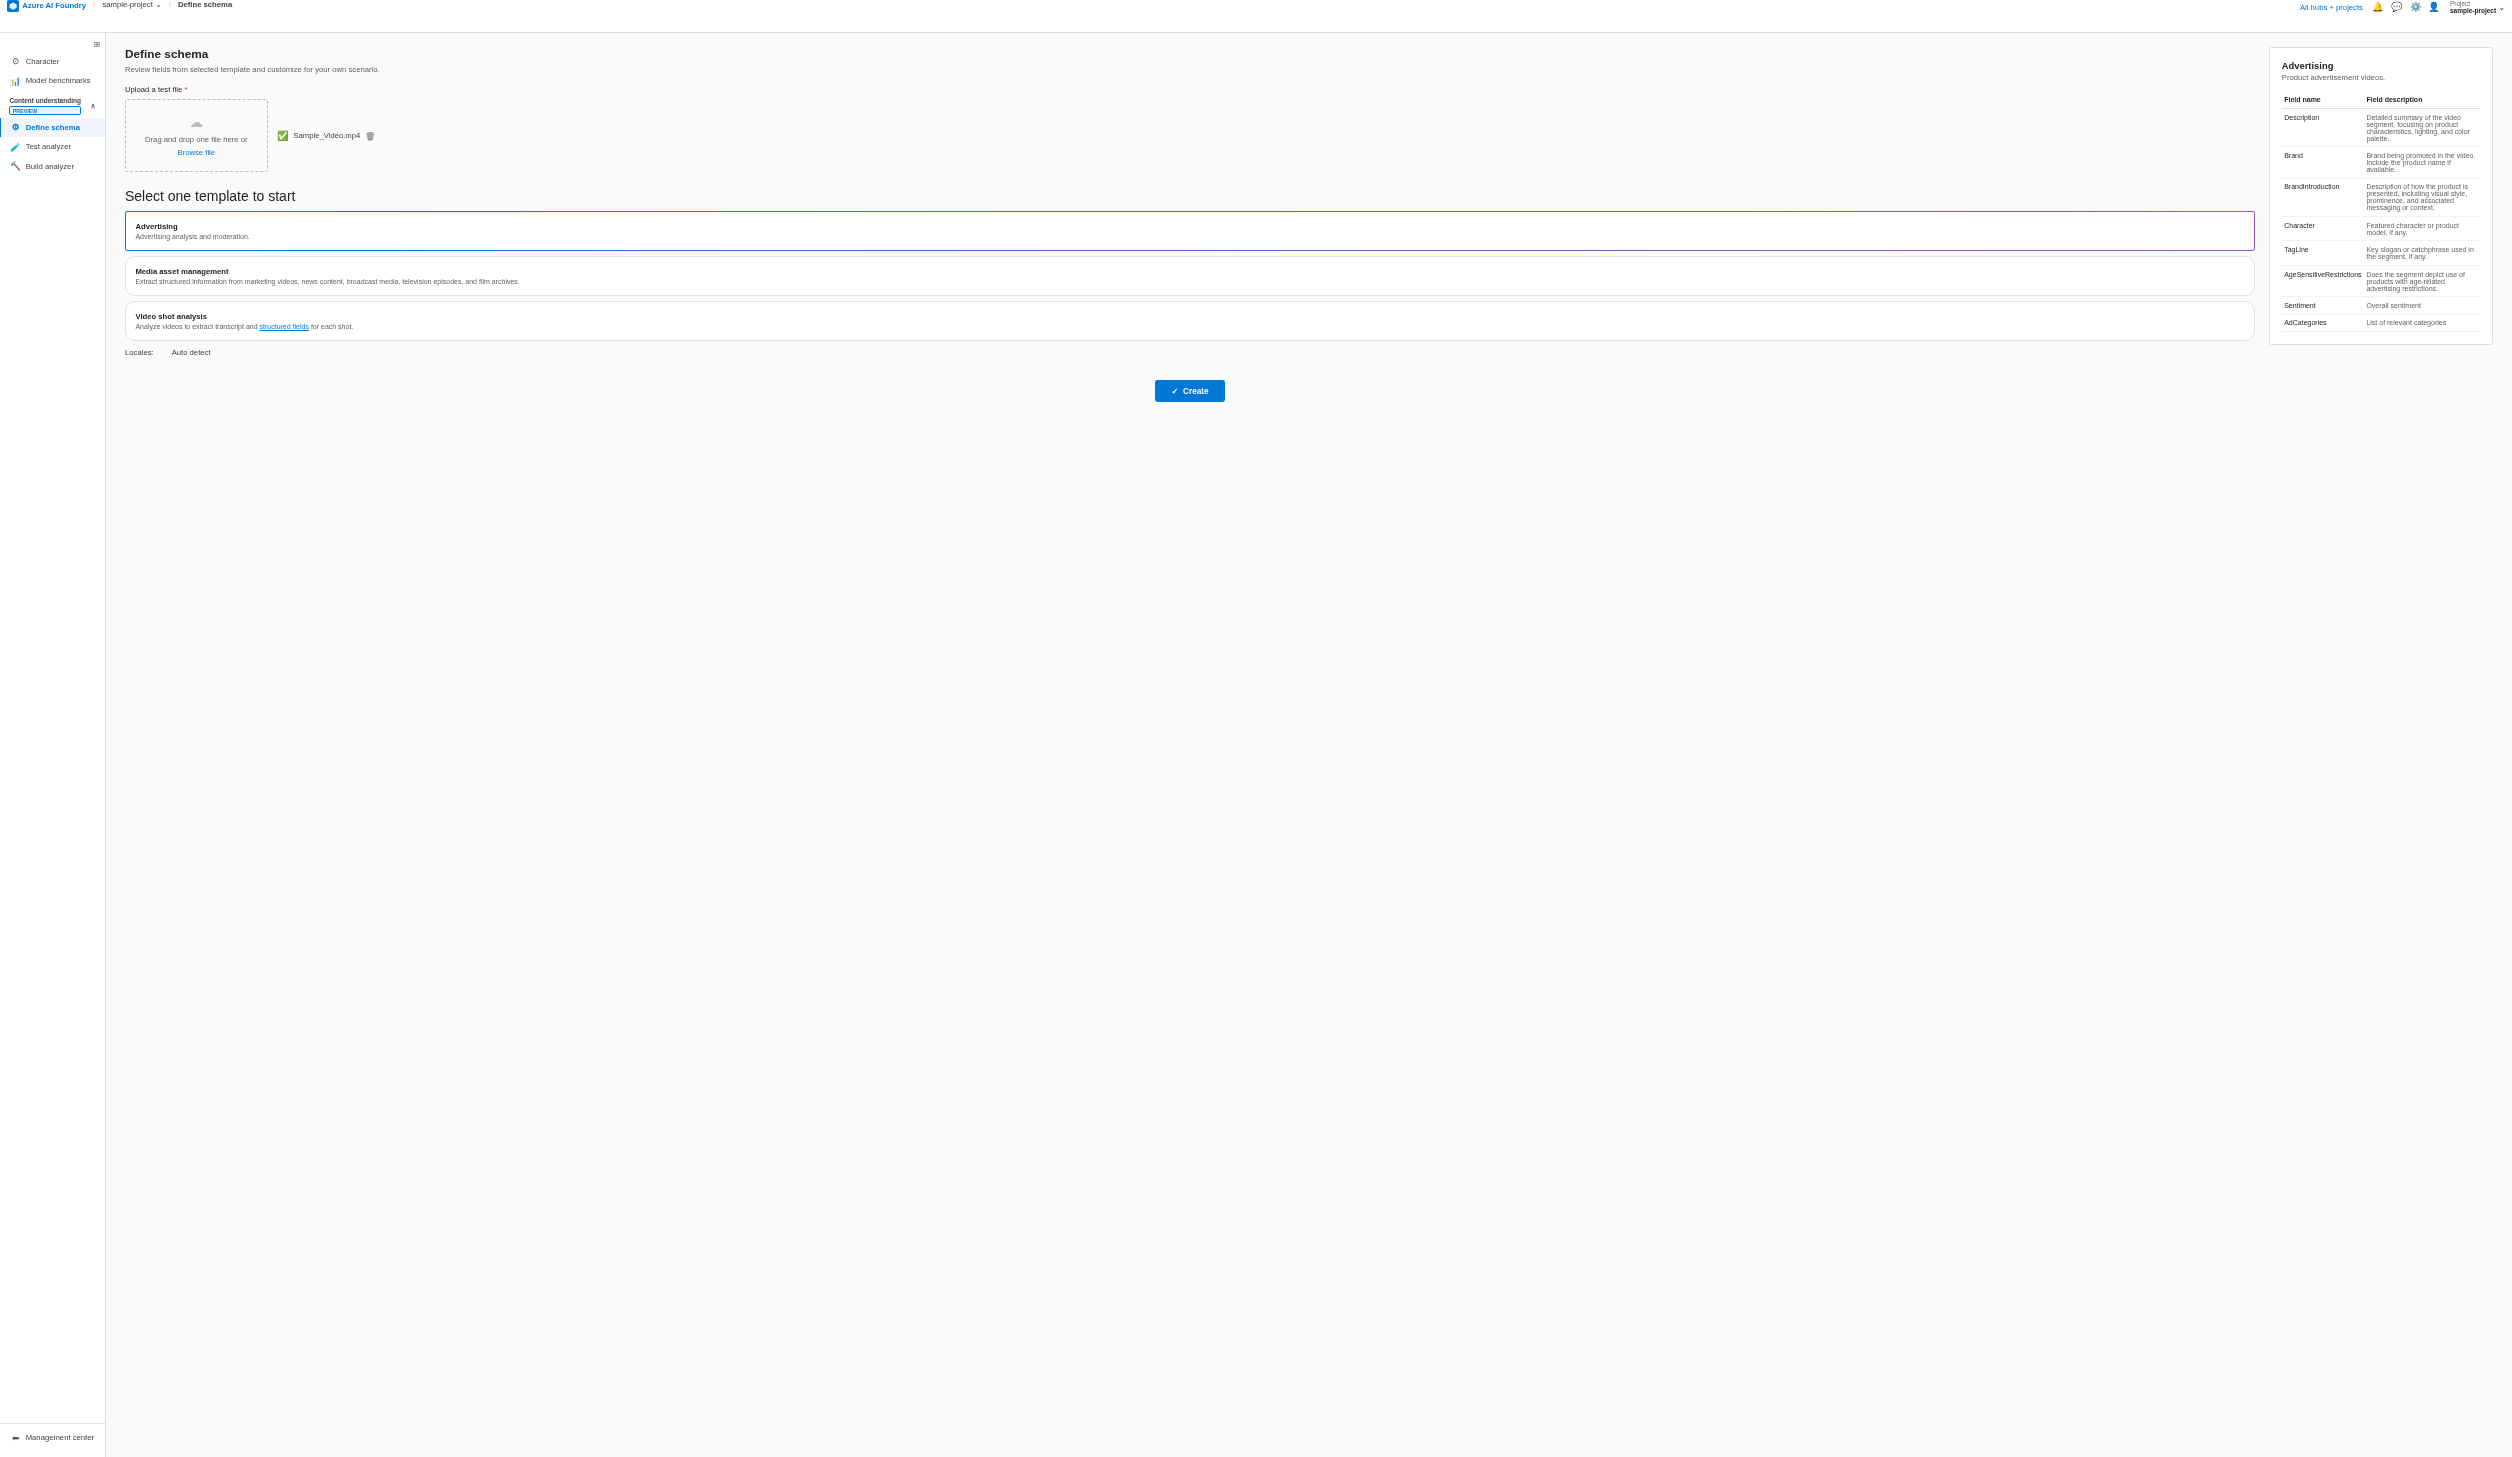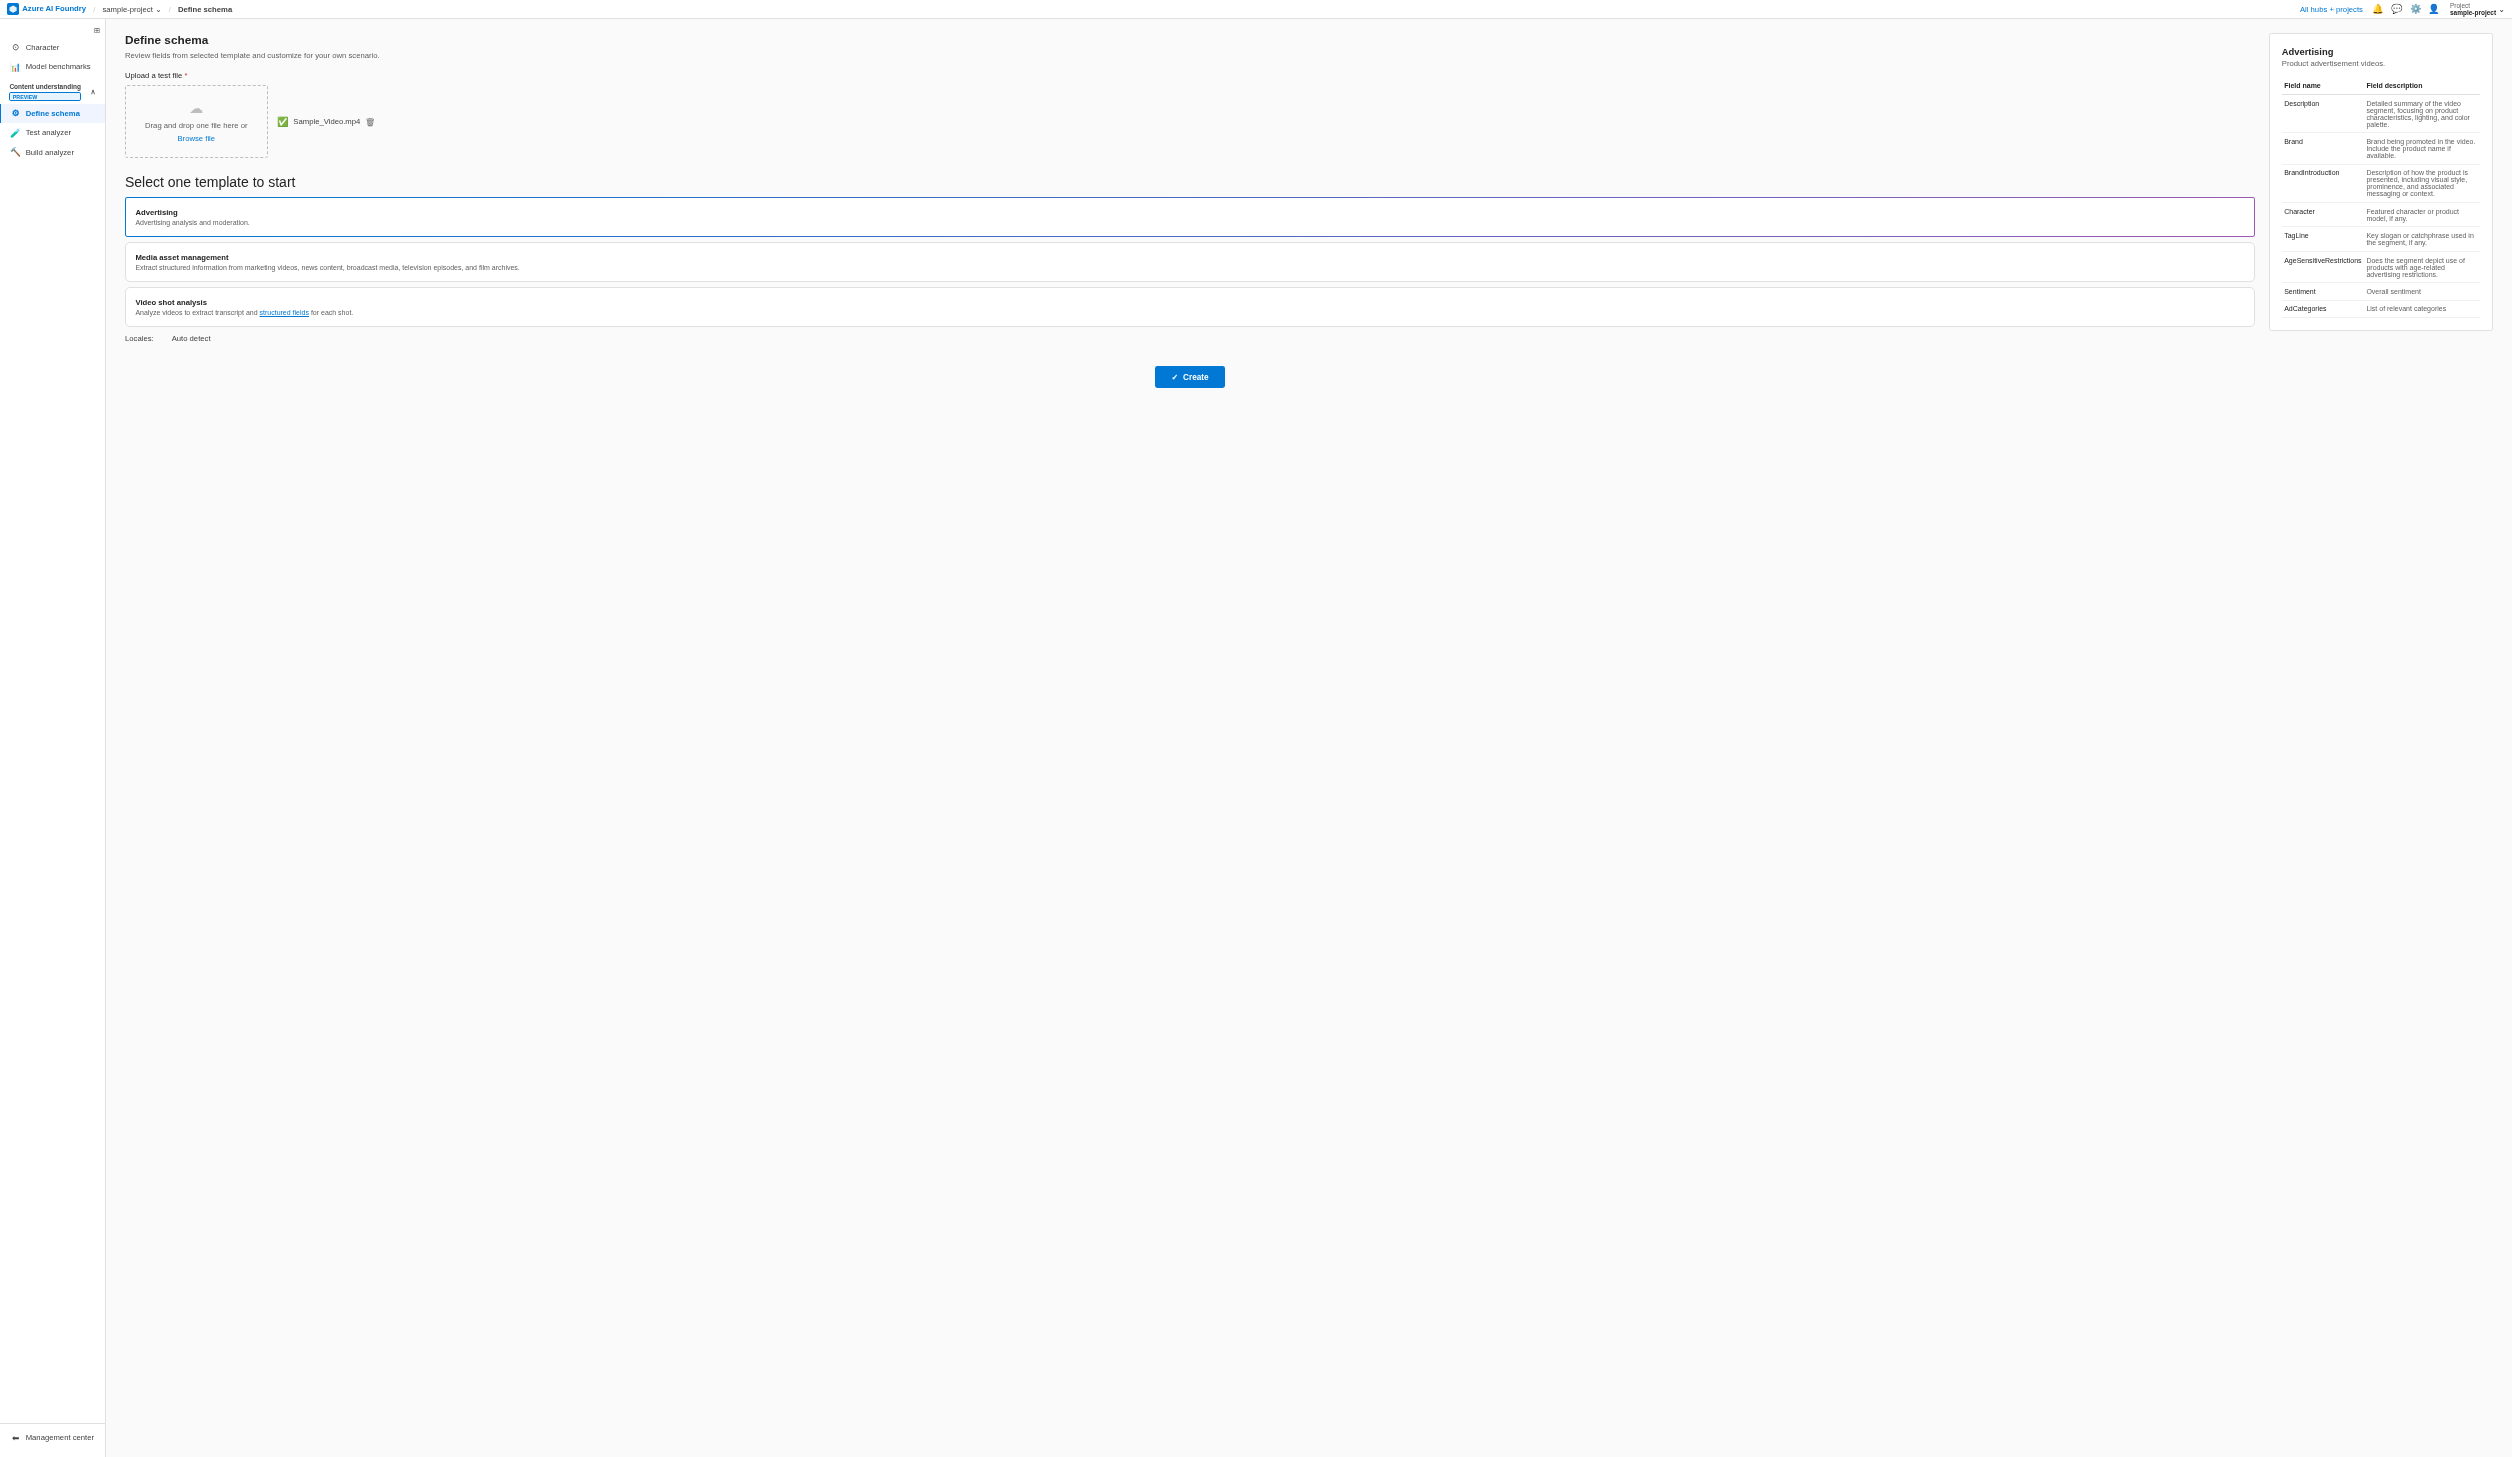--- a/index.html
+++ b/index.html
@@ -1,20 +1,20 @@
 <!DOCTYPE html>
 <html style="font-size:9.4px"><head>
   <meta charset="utf-8">
   <style>
     * { box-sizing: border-box; margin: 0; padding: 0; }
     body { font-family: 'Segoe UI', Arial, sans-serif; font-size: 7.7px; background: #f5f5f5; color: #242424; display: flex; flex-direction: column; height: 100vh; overflow: hidden; }
 
     
     .topbar {
-      display: flex; align-items: center; height: 19px; background: #fff;
+      display: flex; align-items: flex-start; height: 33px; background: #fff;
       border-bottom: 0.6px solid #e0e0e0; padding: 0 7px; gap: 4.7px; flex-shrink: 0;
     }
     .topbar-logo { display: flex; align-items: center; gap: 3.5px; color: #0078d4; font-weight: 600; font-size: 7.7px; }
     .topbar-logo-icon { width: 11.8px; height: 11.8px; background: #0078d4; border-radius: 1.8px; display: flex; align-items: center; justify-content: center; }
     .topbar-logo-icon svg { width: 8.2px; height: 8.2px; fill: white; }
     .topbar-sep { color: #ccc; margin: 0 2.4px; }
     .topbar-project { color: #424242; display: flex; align-items: center; gap: 2.4px; cursor: pointer; }
     .topbar-breadcrumb { color: #424242; font-weight: 600; }
     .topbar-right { margin-left: auto; display: flex; align-items: center; gap: 9.4px; }
     .topbar-hubs { color: #0078d4; cursor: pointer; font-size: 7.7px; }
@@ -80,21 +80,21 @@
     .browse-link { color: #0078d4; cursor: pointer; }
     .uploaded-file {
       display: flex; align-items: center; gap: 4.7px; font-size: 7.7px; color: #424242;
     }
     .uploaded-file-icon { color: #107c10; font-size: 9.4px; }
     .delete-icon { color: #616161; cursor: pointer; font-size: 8.2px; }
 
     
     .section-title { font-size: 14px; font-weight: 400; color: #242424; margin-bottom: 7px; margin-top: 16px; }
     .template-card {
-      border: 0.6px solid #e0e0e0; border-radius: 5px; padding: 9.4px; margin-bottom: 5.9px;
+      border: 0.6px solid #e0e0e0; border-radius: 10px; padding: 9.4px; margin-bottom: 5.9px;
       background: #fff; cursor: pointer;
     }
     .template-card.selected-gradient {
       border: 1.2px solid transparent;
       background: linear-gradient(#fff, #fff) padding-box,
                   linear-gradient(135deg, #0078d4 0%, #9b59b6 100%) border-box;
       border-radius: 2.4px;
     }
     .template-name { font-size: 7.7px; font-weight: 600; color: #242424; margin-bottom: 2.4px; }
     .template-desc { font-size: 7px; color: #616161; }

